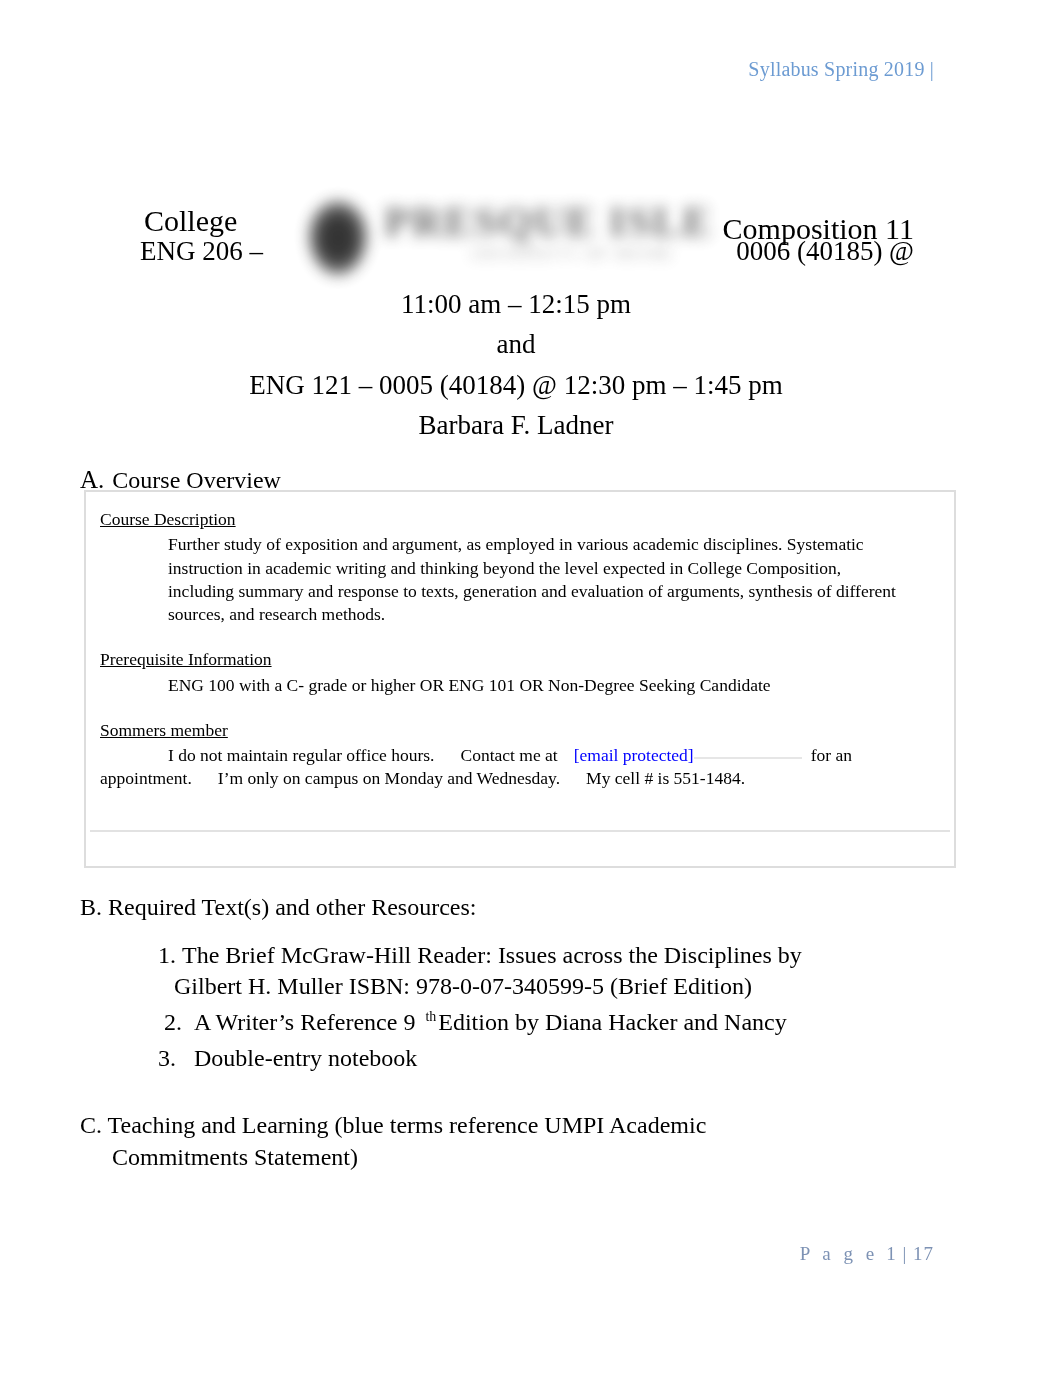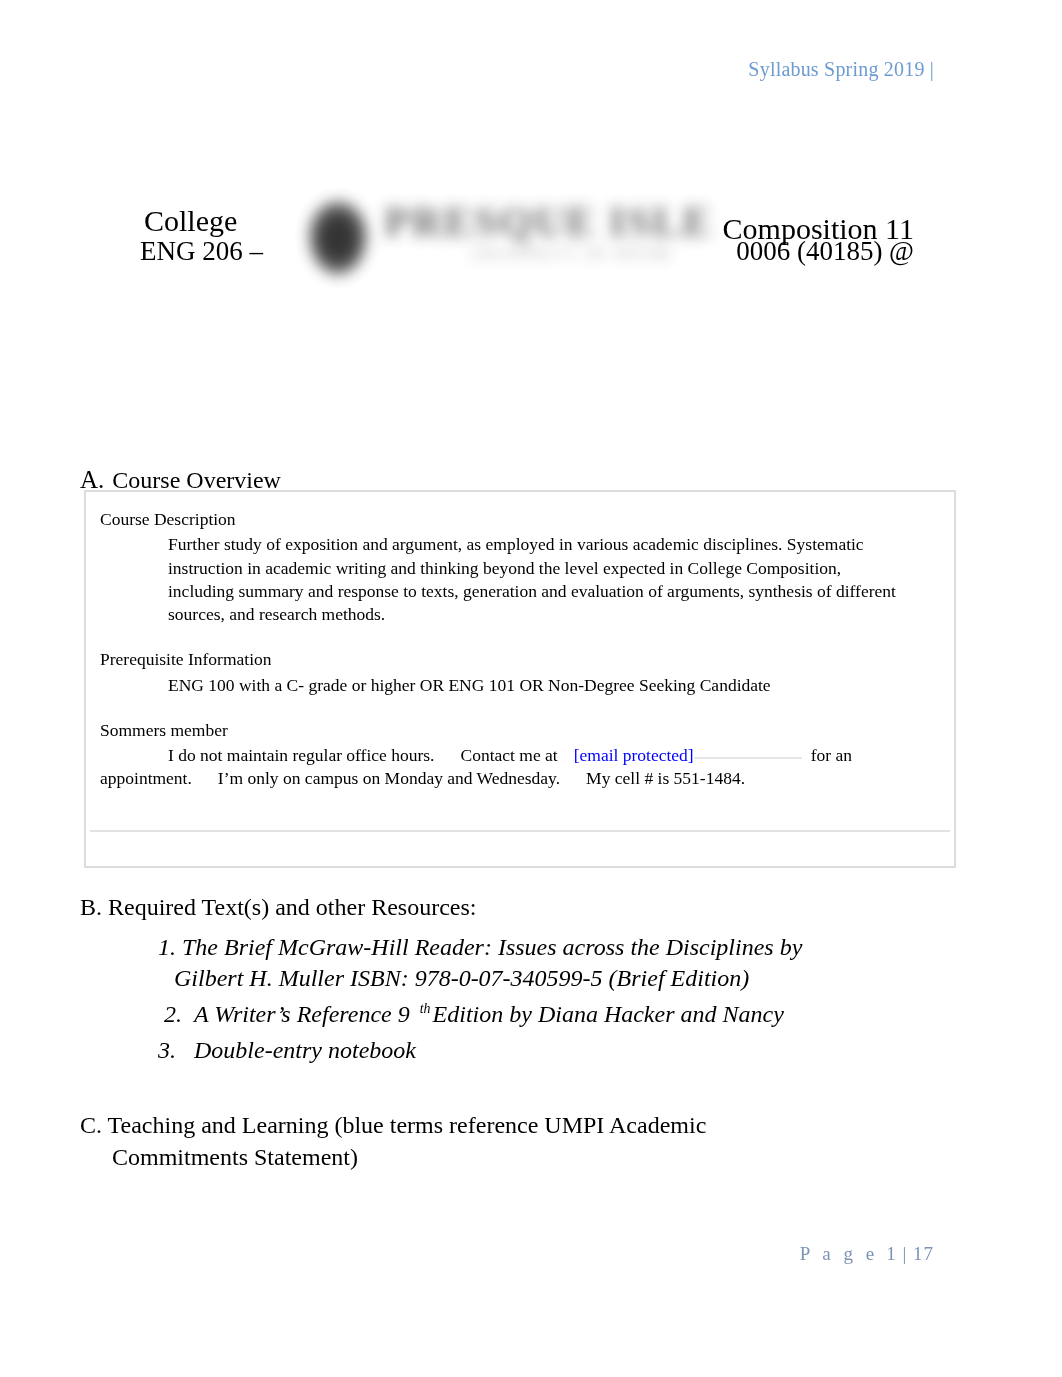--- a/index.html
+++ b/index.html
@@ -162,20 +162,21 @@
     position: absolute;
     left: 100px;
     top: 508px;
     width: 840px;
     font-size: 17.5px;
     line-height: 1.33;
   }
   .ov-label {
     font-size: 17.5px;
     margin-bottom: 2px;
+    text-decoration: underline;
   }
   .ov-body {
     margin-left: 68px;
     max-width: 740px;
   }
   .ov-gap { height: 22px; }
   .faculty-body {
     margin-top: 2px;
   }
   .faculty-line1 { margin-left: 68px; }
@@ -198,21 +199,21 @@
   
   .section-b {
     position: absolute;
     left: 80px;
     top: 892px;
     width: 880px;
     font-size: 24px;
     line-height: 1.32;
   }
   .b-head { white-space: nowrap; }
-  .b-list { margin-top: 8px; font-style: italic; }
+  .b-list { margin-top: 16px; }
   .b-item {
     margin-left: 94px;
     text-indent: -16px;
   }
   .b-item.second { margin-top: 4px; }
   .b-item.third { margin-top: 4px; }
   .b-cont { margin-left: 94px; }
   sup.ord {
     font-size: 0.58em;
     vertical-align: super;
@@ -268,20 +269,26 @@
       </div>
 
       <div class="title-right">Composition 11</div>
     </div>
 
     <div class="title-sub-row">
       <div class="course-left">ENG 206 –</div>
       <div class="course-right">0006 (40185) @</div>
     </div>
 
+    <div class="title-center">
+      <div>11:00 am – 12:15 pm</div>
+      <div>and</div>
+      <div>ENG 121 – 0005 (40184) @ 12:30 pm – 1:45 pm</div>
+      <div>Barbara F. Ladner</div>
+    </div>
   </div>
 
   <div class="section-a-head">
     <span class="letter">A.</span><span class="label">Course Overview</span>
   </div>
 
   <div class="overview-box"></div>
 
   <div class="overview-content">
 

